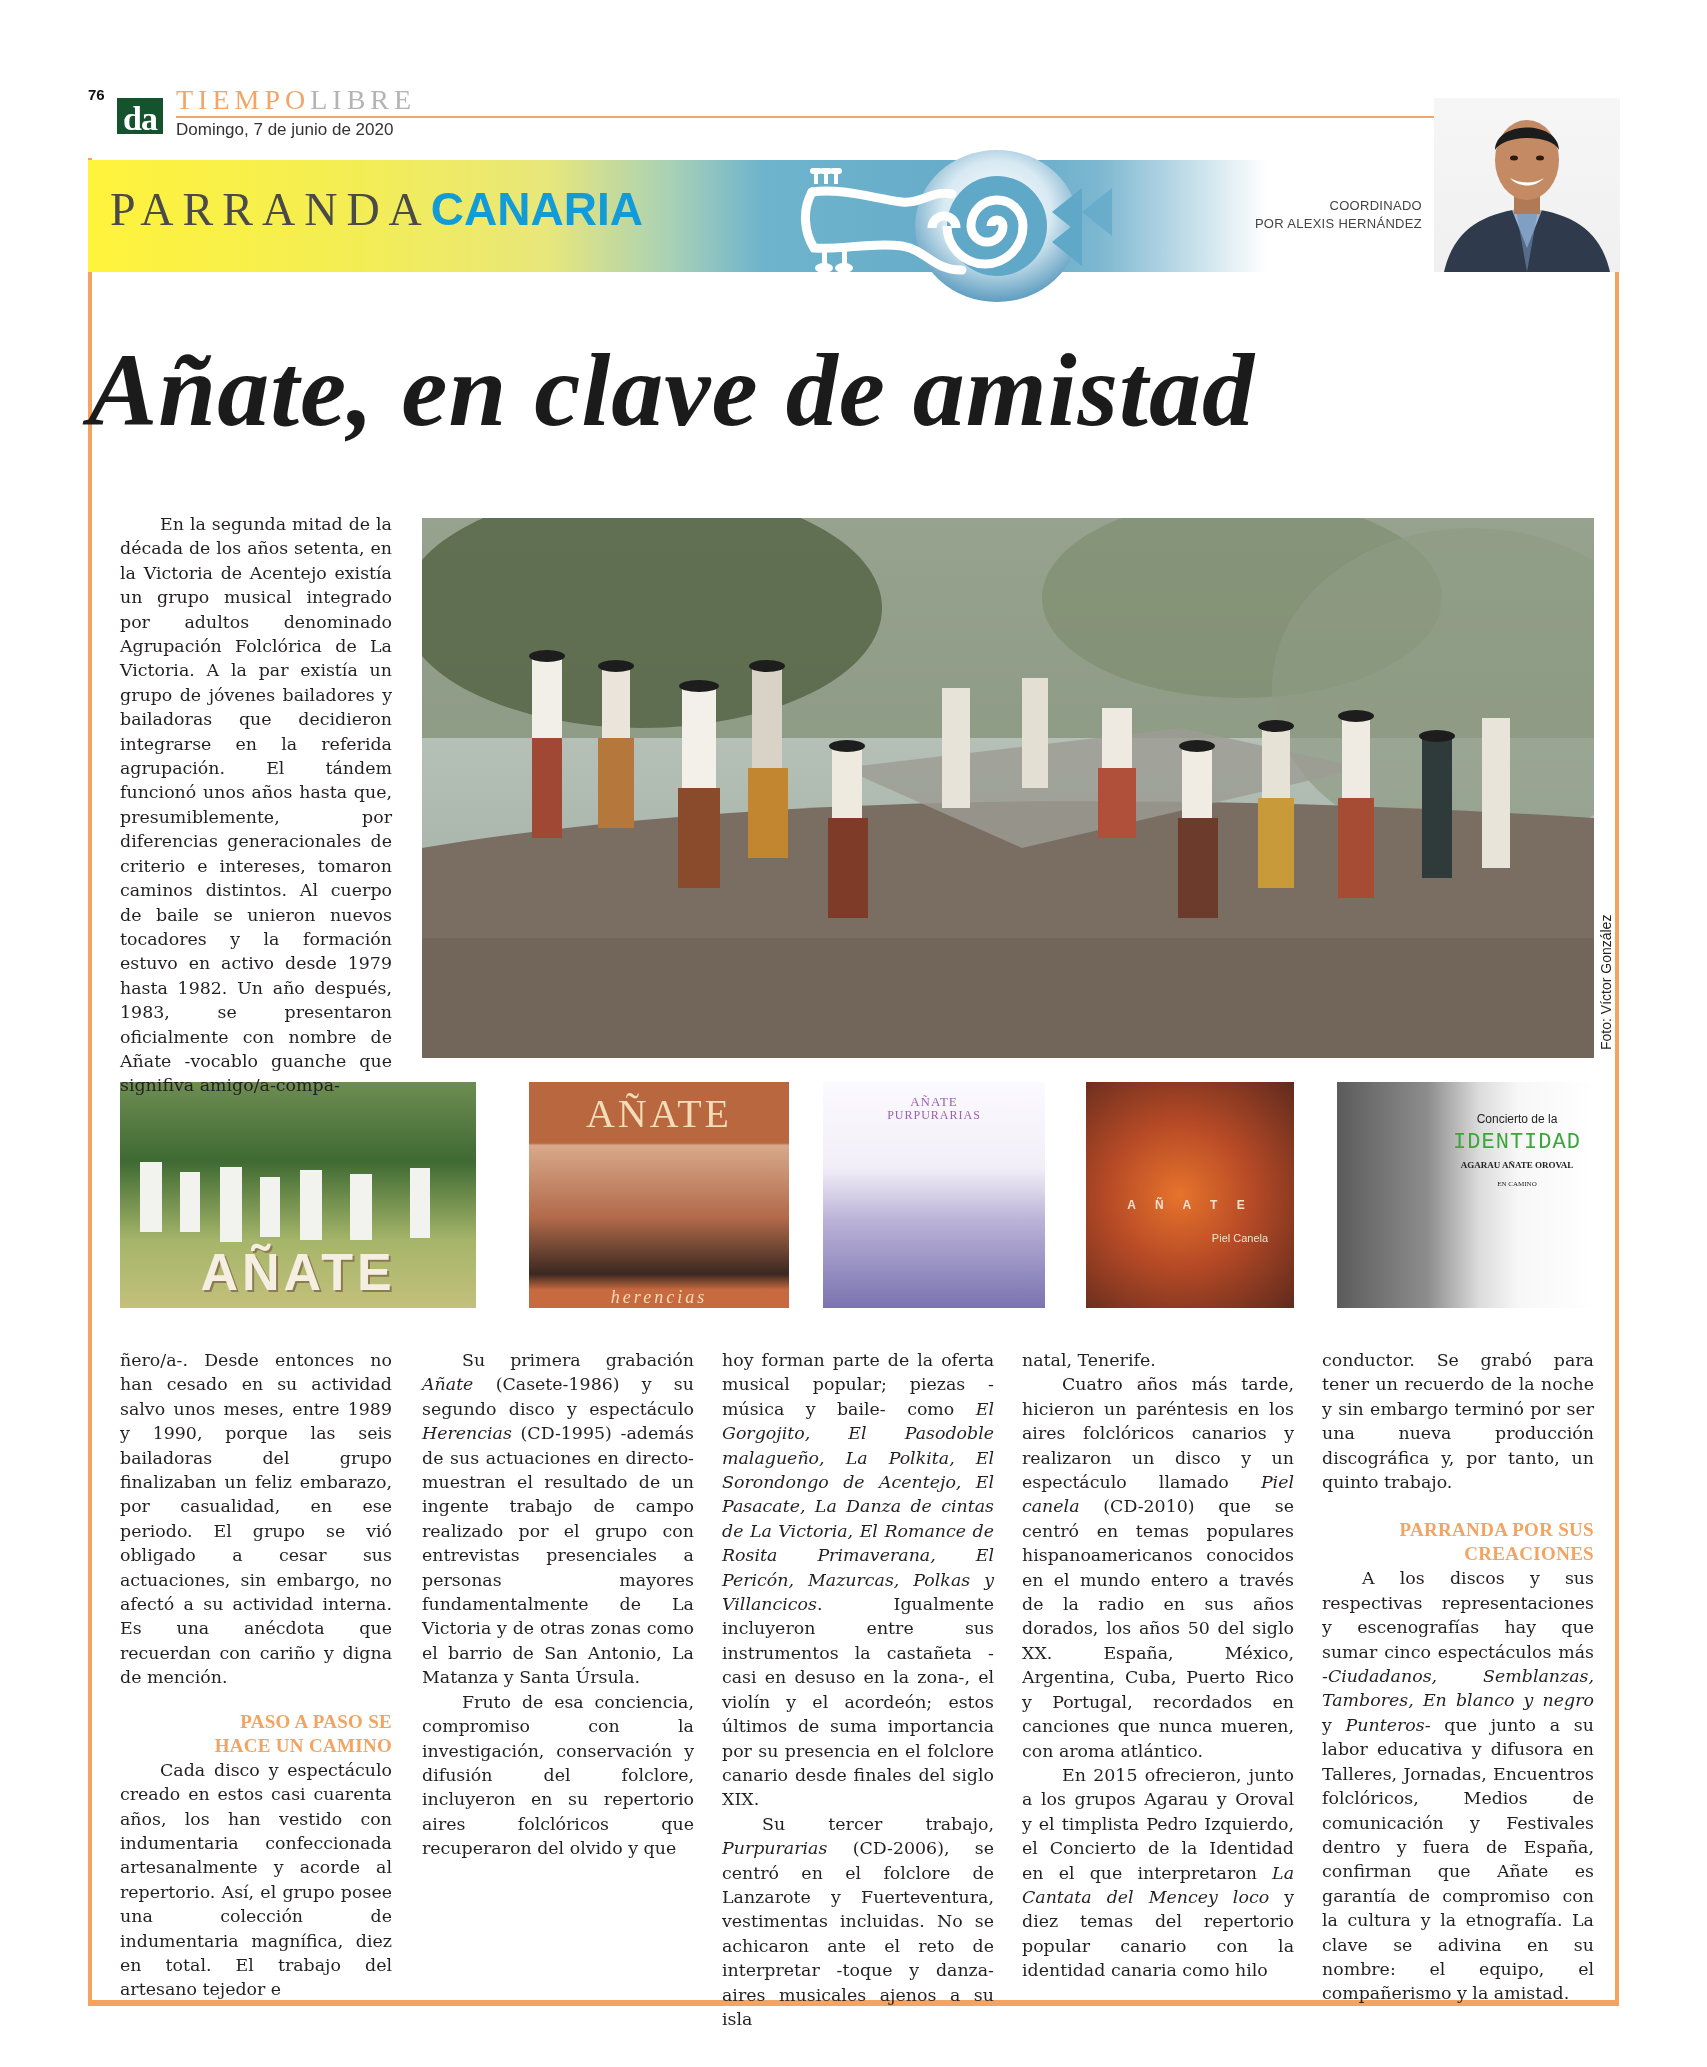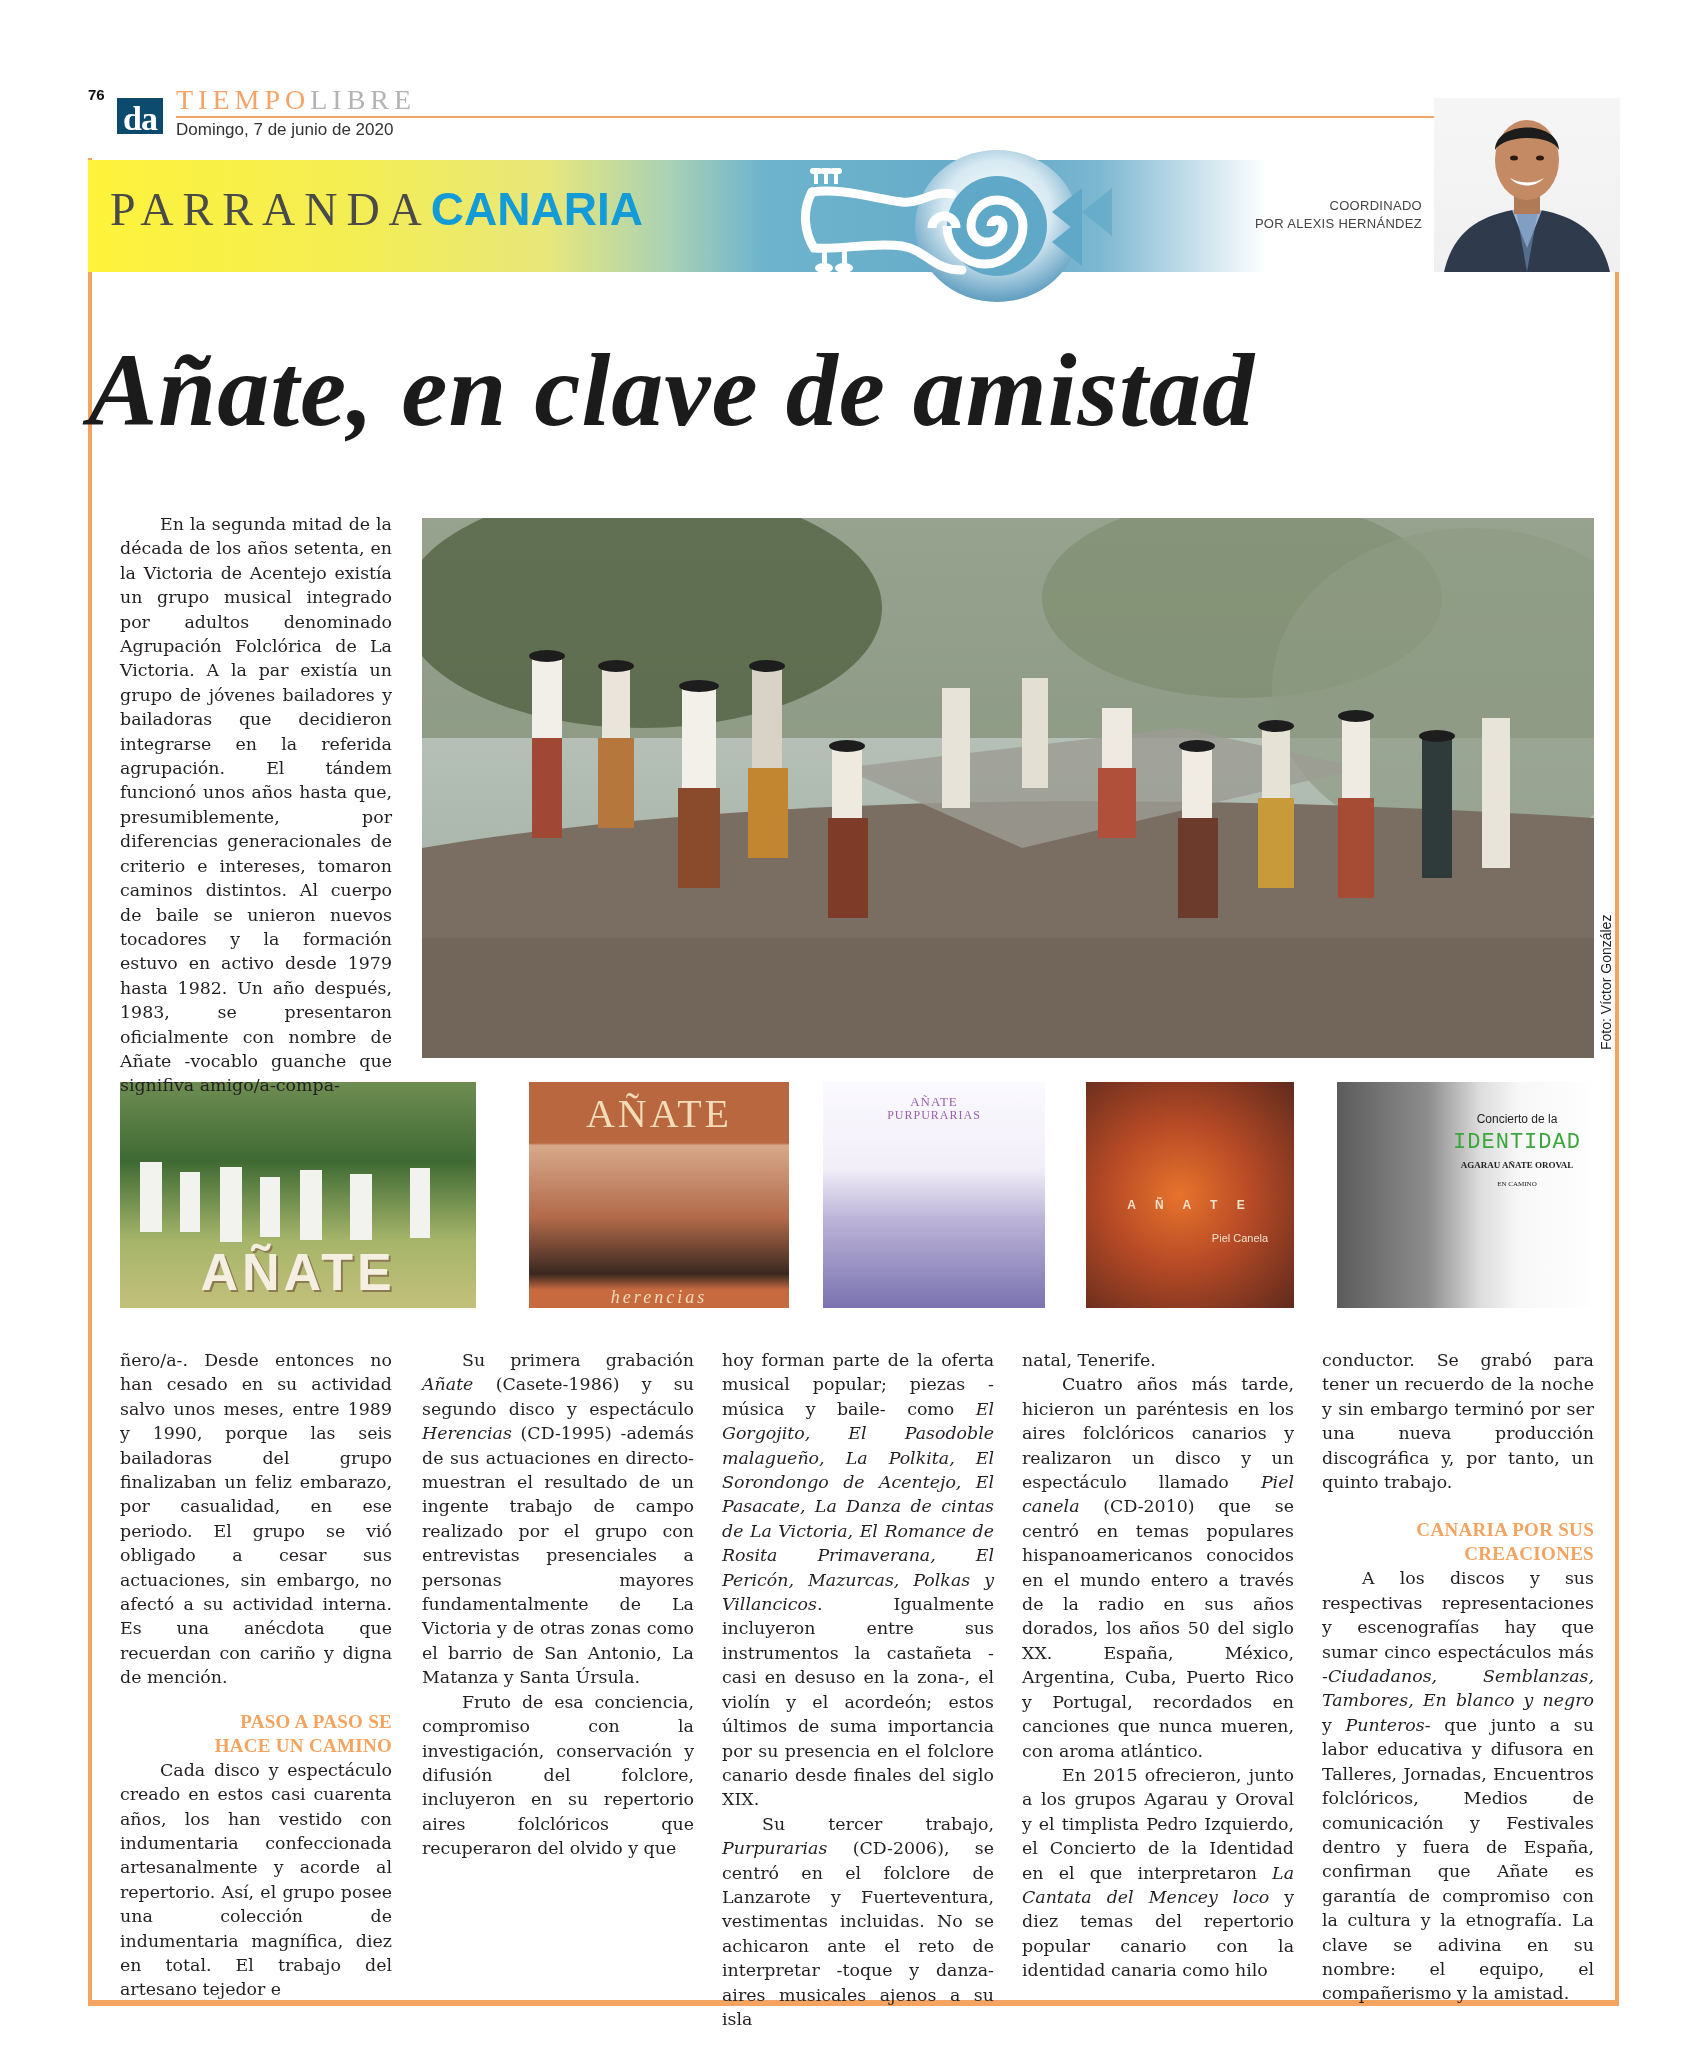--- a/index.html
+++ b/index.html
@@ -1,21 +1,21 @@
 <!DOCTYPE html>
 <html><head>
 <meta charset="utf-8">
 <style>
   * { box-sizing: border-box; margin: 0; padding: 0; }
   html, body { width: 1707px; height: 2067px; background: #ffffff; overflow: hidden; }
   body { position: relative; font-family: "DejaVu Serif", serif; color: #231f20; }
 
   
   .page-num { position: absolute; left: 88px; top: 86px; font-family: "Liberation Sans", sans-serif; font-weight: bold; font-size: 15px; color: #111; }
-  .da-logo { position: absolute; left: 117px; top: 98px; width: 46px; height: 36px; background: #0c4a6e; color: #fff; font-family: "Liberation Serif", serif; font-size: 34px; font-weight: bold; line-height: 42px; text-align: center; letter-spacing: -1px; overflow: hidden; }
+  .da-logo { position: absolute; left: 117px; top: 98px; width: 46px; height: 36px; background: #14532d; color: #fff; font-family: "Liberation Serif", serif; font-size: 34px; font-weight: bold; line-height: 42px; text-align: center; letter-spacing: -1px; overflow: hidden; }
   .section-title { position: absolute; left: 176px; top: 86px; font-family: "Liberation Serif", serif; font-size: 28px; letter-spacing: 5px; line-height: 1; }
   .section-title .t1 { color: #f3a567; }
   .section-title .t2 { color: #b4b4b4; }
   .header-rule { position: absolute; left: 176px; right: 88px; top: 116px; height: 2px; background: #f3a567; }
   .pub-date { position: absolute; left: 176px; top: 120px; font-family: "Liberation Sans", sans-serif; font-size: 17px; color: #333; }
 
   
   .frame { position: absolute; left: 88px; top: 158px; width: 1531px; height: 1848px; border-left: 4px solid #f4a460; border-right: 4px solid #f4a460; border-bottom: 6px solid #f4a460; }
 
   
@@ -243,17 +243,17 @@
 
 <div class="col" style="left:1022px;top:1348px;width:272px;">
   <p class="noindent">natal, Tenerife.</p>
   <p><span>Cuatro años más tarde, hicieron un paréntesis en los aires folclóricos canarios y realizaron un disco y un espectáculo llamado </span><em>Piel canela</em><span> (CD-2010) que se centró en temas populares hispanoamericanos conocidos en el mundo entero a través de la radio en sus años dorados, los años 50 del siglo XX. España, México, Argentina, Cuba, Puerto Rico y Portugal, recordados en canciones que nunca mueren, con aroma atlántico.</span></p>
   <p><span>En 2015 ofrecieron, junto a los grupos Agarau y Oroval y el timplista Pedro Izquierdo, el Concierto de la Identidad en el que interpretaron </span><em>La Cantata del Mencey loco</em><span> y diez temas del repertorio popular canario con la identidad canaria como hilo</span></p>
 </div>
 
 <div class="col" style="left:1322px;top:1348px;width:272px;">
   <p class="noindent">conductor. Se grabó para tener un recuerdo de la noche y sin embargo terminó por ser una nueva producción discográfica y, por tanto, un quinto trabajo.</p>
   <div class="subhead" style="margin-top:24px;">
-    <div>CANARIA POR SUS</div>
+    <div>PARRANDA POR SUS</div>
     <div>CREACIONES</div>
   </div>
   <p><span>A los discos y sus respectivas representaciones y escenografías hay que sumar cinco espectáculos más -</span><em>Ciudadanos, Semblanzas, Tambores, En blanco y negro</em><span> y </span><em>Punteros</em><span>- que junto a su labor educativa y difusora en Talleres, Jornadas, Encuentros folclóricos, Medios de comunicación y Festivales dentro y fuera de España, confirman que Añate es garantía de compromiso con la cultura y la etnografía. La clave se adivina en su nombre: el equipo, el compañerismo y  la amistad.</span></p>
 </div>
 
 </body></html>

